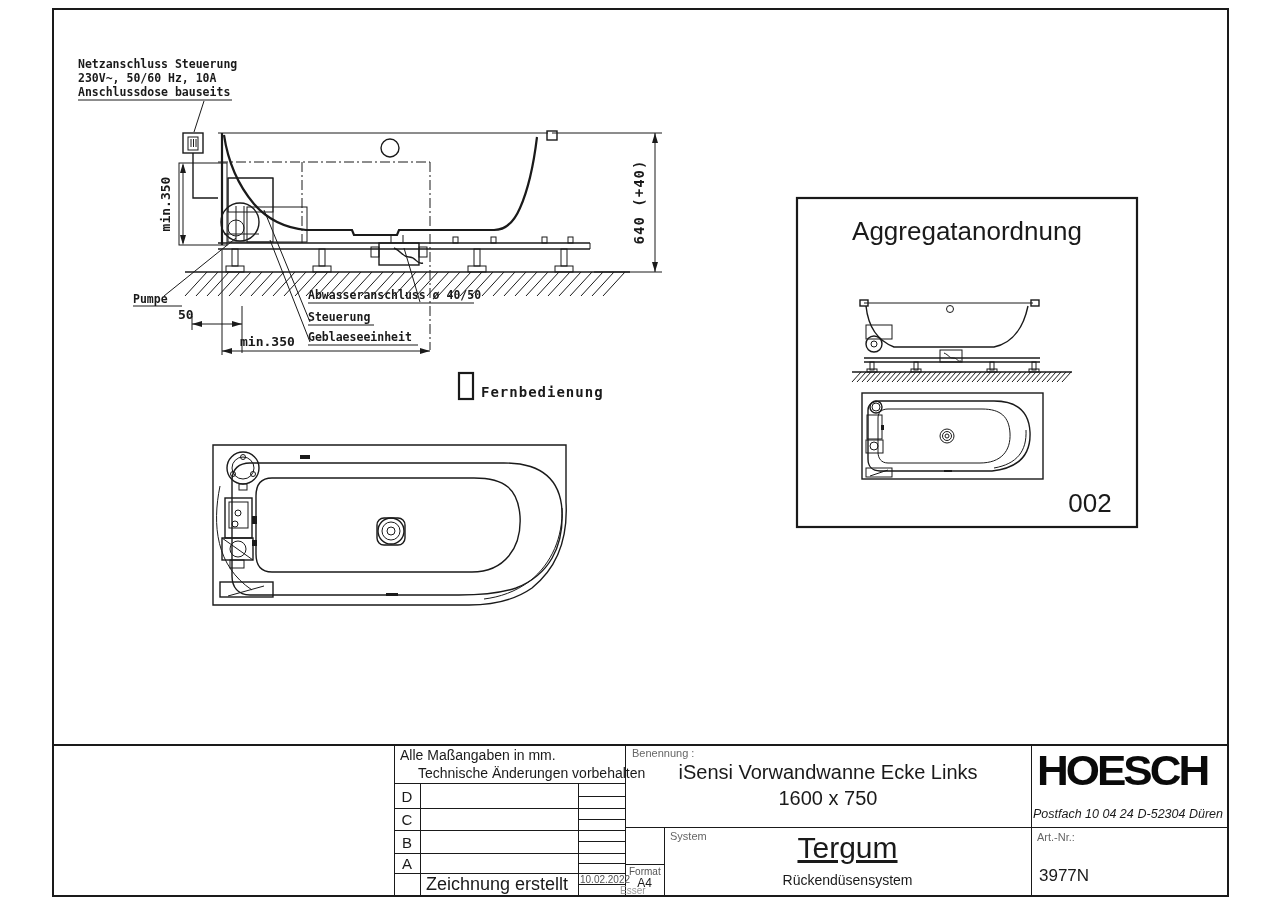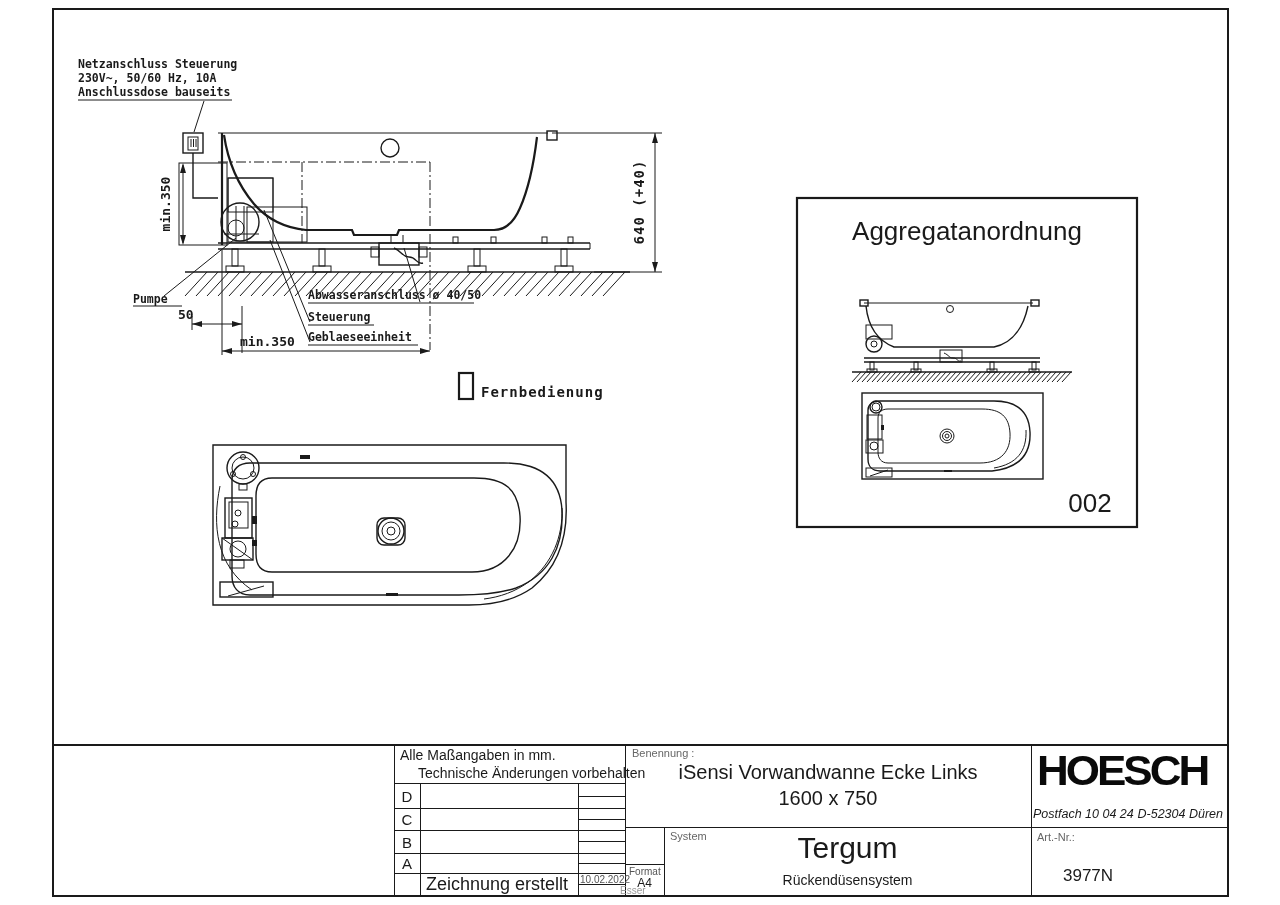--- a/index.html
+++ b/index.html
@@ -24,21 +24,21 @@
   .tb-note{font-size:14px;}
   .tb-letter{font-size:15px;text-align:center;}
   .tb-created{font-size:18px;}
   .tb-small{font-size:10px;color:#555;}
   .tb-smaller{font-size:10px;color:#999;margin-left:40px;}
   .tb-label{font-size:11px;color:#666;}
   .tb-name{font-size:20px;text-align:center;}
   .tb-system{font-size:30px;text-align:center;}
   .tb-sub{font-size:14px;text-align:center;}
   .tb-a4{font-size:12px;text-align:center;}
-  .tb-art{font-size:17px;margin-left:24px;}
+  .tb-art{font-size:17px;}
   .brand{font-size:44px;font-weight:bold;letter-spacing:-3px;transform:scaleY(0.95);transform-origin:left top;
          font-family:"Liberation Sans",sans-serif;color:#0a0a0a;}
   .addr{display:flex;justify-content:space-between;font-size:12.5px;}
 </style>
 </head>
 <body>
 
 <div class="sheet">
   <div class="frame">
 
@@ -298,21 +298,21 @@
 
       <div class="tb tb-created" style="left:372px;top:864px;">Zeichnung erstellt</div>
       <div class="tb tb-small" style="left:526px;top:864px;">10.02.2022</div>
       <div class="tb tb-smaller" style="left:526px;top:875px;">Esser</div>
 
       <div class="tb tb-label" style="left:578px;top:737px;">Benennung :</div>
       <div class="tb tb-name" style="left:571px;top:751px;width:406px;">iSensi Vorwandwanne Ecke Links</div>
       <div class="tb tb-name" style="left:571px;top:777px;width:406px;">1600 x 750</div>
 
       <div class="tb tb-label" style="left:616px;top:820px;">System</div>
-      <div class="tb tb-system" style="left:610px;top:821px;width:367px;">Tergum</div>
+      <div class="tb tb-system" style="left:610px;top:821px;width:367px;text-decoration:underline;">Tergum</div>
       <div class="tb tb-sub" style="left:610px;top:862px;width:367px;">Rückendüsensystem</div>
 
       <div class="tb tb-small" style="left:575px;top:856px;">Format</div>
       <div class="tb tb-a4" style="left:571px;top:866px;width:39px;">A4</div>
 
       <div class="tb brand" style="left:983px;top:737px;">HOESCH</div>
       <div class="tb addr" style="left:979px;top:797px;width:190px;font-style:italic;">
         <span>Postfach 10 04 24</span>
         <span>D-52304 Düren</span>
       </div>

